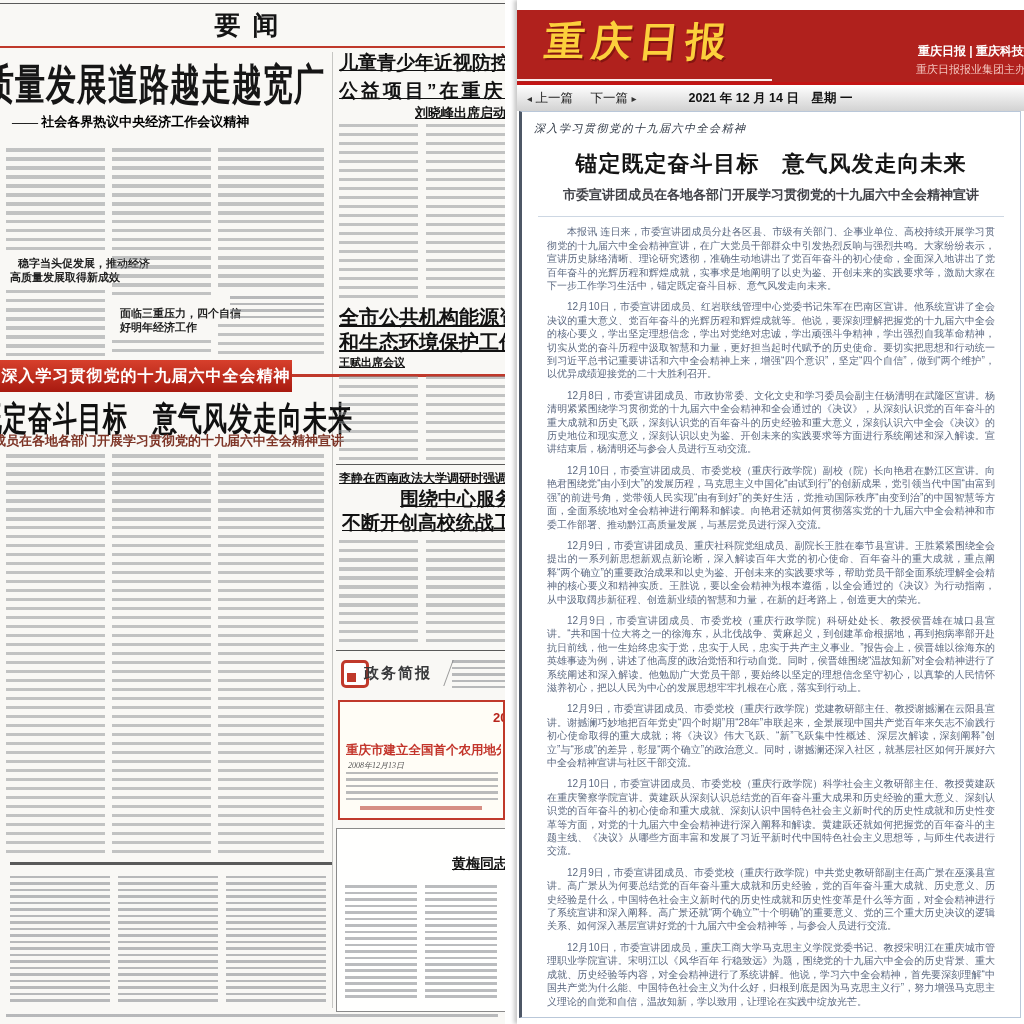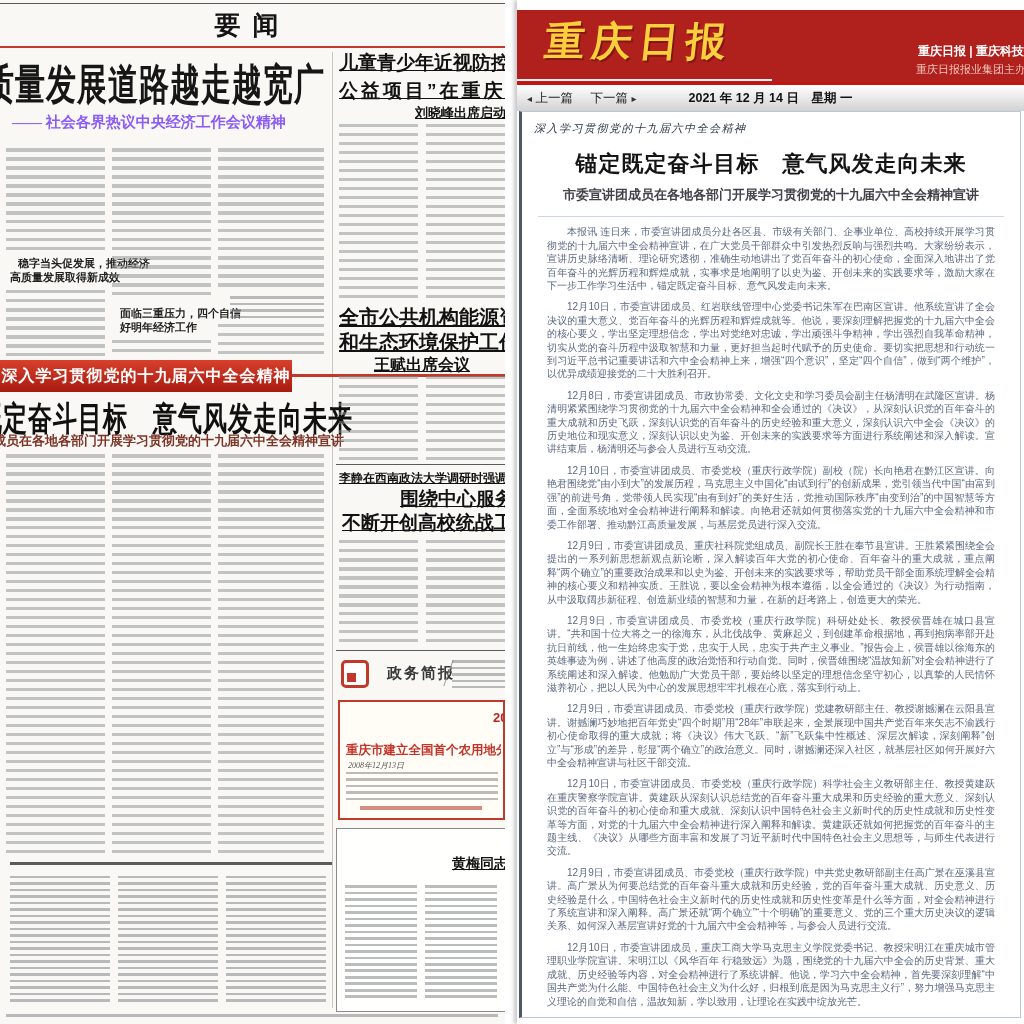--- a/index.html
+++ b/index.html
@@ -6,21 +6,21 @@
     font-family:"Liberation Sans",sans-serif;background:#ffffff;}
   .abs{position:absolute;}
   
   .lp{position:absolute;left:0;top:0;width:505px;height:1024px;background:#f9f8f5;overflow:hidden;}
   .lp .rule{background:#5a5a5a;}
   .lp .redrule{background:#c0392b;}
   .section-head{width:505px;text-align:center;font-family:"Liberation Serif",serif;
     font-weight:bold;font-size:26px;letter-spacing:12px;color:#141414;}
   .lead-headline{white-space:nowrap;font-weight:bold;font-size:30px;letter-spacing:1px;color:#161616;
     transform:scaleY(1.42);transform-origin:left top;}
-  .lead-sub{font-family:"Liberation Serif",serif;font-weight:bold;font-size:15px;color:#8b5cf6;white-space:nowrap;}
+  .lead-sub{font-family:"Liberation Serif",serif;font-weight:bold;font-size:13px;color:#000000;white-space:nowrap;}
   .ft{position:absolute;background-image:repeating-linear-gradient(180deg,#8a8d90 0 3.5px,transparent 3.5px 9px);opacity:.5;}
   .ft.s{background-image:repeating-linear-gradient(180deg,#82858a 0 2.5px,transparent 2.5px 6.5px);opacity:.55;}
   .subhead{font-weight:bold;font-size:11px;color:#222;white-space:nowrap;}
   .vline{background:#c6c6c3;}
   .story-h{font-weight:bold;color:#121212;white-space:nowrap;overflow:hidden;text-decoration:underline;}
   .banner{background:linear-gradient(180deg,#d7402c,#a81a10);color:#fff;font-weight:bold;
     font-size:16px;line-height:32px;text-align:center;letter-spacing:1px;white-space:nowrap;overflow:hidden;}
   .feature-headline{white-space:nowrap;font-weight:bold;font-size:24px;color:#101010;
     transform:scaleY(1.4);transform-origin:left top;letter-spacing:1px;}
   .feature-sub{font-family:"Liberation Serif",serif;font-weight:bold;font-size:13px;color:#7e3527;white-space:nowrap;}
@@ -107,36 +107,36 @@
   <div class="ft s" style="left:6px;top:1014px;width:492px;height:5px;"></div>
 
   <div class="abs story-h" style="left:339px;top:50px;width:166px;font-size:19px;">儿童青少年近视防控</div>
   <div class="abs story-h" style="left:339px;top:78px;width:166px;font-size:19px;letter-spacing:3px;">公益项目”在重庆启动</div>
   <div class="abs story-h" style="left:415px;top:104px;width:90px;font-size:13px;">刘晓峰出席启动仪式</div>
   <div class="ft" style="left:339px;top:124px;width:79px;height:176px;"></div>
   <div class="ft" style="left:426px;top:124px;width:79px;height:176px;"></div>
 
   <div class="abs story-h" style="left:339px;top:304px;width:166px;font-size:20px;">全市公共机构能源资源</div>
   <div class="abs story-h" style="left:339px;top:329px;width:166px;font-size:20px;">和生态环境保护工作会议</div>
-  <div class="abs story-h" style="left:339px;top:355px;width:166px;font-size:16px;text-align:center;">王赋出席会议</div>
+  <div class="abs story-h" style="left:339px;top:355px;width:166px;font-size:11px;">王赋出席会议</div>
   <div class="ft" style="left:339px;top:376px;width:79px;height:84px;"></div>
   <div class="ft" style="left:426px;top:376px;width:79px;height:84px;"></div>
 
   <div class="abs rule" style="left:336px;top:464px;width:169px;height:1px;"></div>
   <div class="abs story-h" style="left:339px;top:470px;width:166px;font-size:12px;">李静在西南政法大学调研时强调</div>
   <div class="abs story-h" style="left:400px;top:486px;width:105px;font-size:19px;">围绕中心服务大局</div>
   <div class="abs story-h" style="left:342px;top:510px;width:163px;font-size:19px;">不断开创高校统战工作新局面</div>
   <div class="ft" style="left:339px;top:540px;width:79px;height:102px;"></div>
   <div class="ft" style="left:426px;top:540px;width:79px;height:102px;"></div>
 
   <div class="abs rule" style="left:336px;top:650px;width:169px;height:1px;"></div>
   <div class="abs briefing-logo" style="left:341px;top:660px;width:22px;height:22px;">
       <i></i>
     </div>
-  <div class="abs briefing-label" style="left:387px;top:664px;">政务简报</div>
+  <div class="abs briefing-label" style="left:364px;top:664px;">政务简报</div>
   <div class="abs" style="left:438px;top:660px;width:10px;height:26px;border-right:1px solid #9a9a9a;transform:skewX(-20deg);"></div>
   <div class="ft s" style="left:452px;top:660px;width:53px;height:28px;"></div>
 
   <div class="abs hist-box" style="left:338px;top:700px;width:163px;height:116px;">
     <div class="abs" style="right:0px;top:8px;width:10px;overflow:hidden;color:#b8251c;font-weight:bold;font-size:13px;">2021</div>
     <div class="abs hist-headline" style="left:6px;top:40px;width:155px;">重庆市建立全国首个农用地分类管理制度</div>
     <div class="abs hist-date" style="left:8px;top:58px;">2008年12月13日</div>
     <div class="ft s" style="left:6px;top:70px;width:152px;height:30px;"></div>
     <div class="abs" style="left:20px;top:104px;width:122px;height:4px;background:#cf7a6e;opacity:.85;"></div>
   </div>

